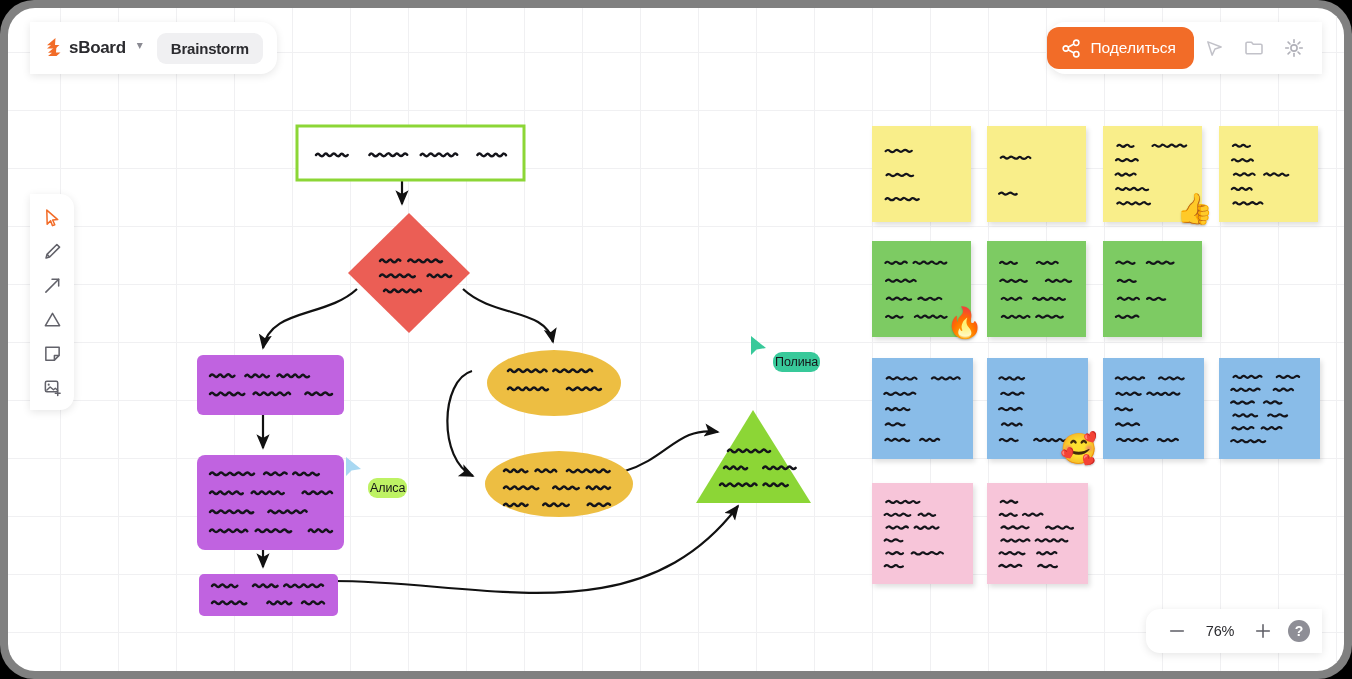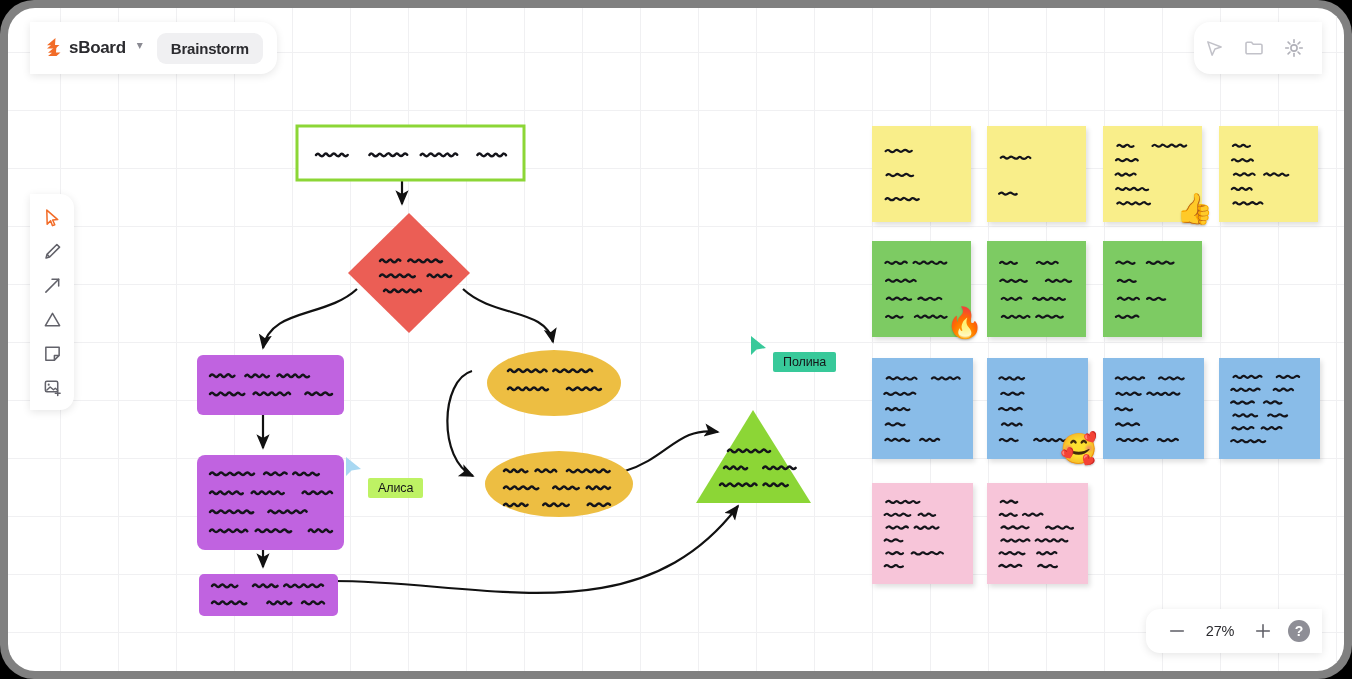--- a/index.html
+++ b/index.html
@@ -132,21 +132,21 @@
     background: #8e8e96; color: #fff;
     font-size: 14px; font-weight: 700;
     display: flex; align-items: center; justify-content: center;
     cursor: pointer; margin-left: 4px;
   }
 
   
   .collab { position: absolute; }
   .collab-pill {
     position: absolute;
-    border-radius: 2px; padding: 3px 10px;
+    border-radius: 9px; padding: 3px 2px;
     font-size: 12.5px; color: #151518; white-space: nowrap;
     letter-spacing: -0.1px;
   }
 </style>
 </head>
 <body>
 
 <div id="window-frame">
   <div id="canvas-viewport">
 
@@ -402,20 +402,30 @@
           <path d="M9.5 0 L1 7.2 L5 7.2 L1 10.5 L9.5 10.5 L13.5 7 L9 7 Z" fill="#F26C28"></path>
           <path d="M10.5 7.5 L2 14.7 L6 14.7 L2 18 L10.5 18 L14.5 14.5 L10 14.5 Z" fill="#F26C28"></path>
         </svg>
         <span id="brand-name">sBoard</span>
         <span id="brand-chevron">▾</span>
       </div>
       <div id="doc-title">Brainstorm</div>
     </div>
 
     <div id="topbar-right">
+      <button id="share-button">
+        <svg width="19" height="19" viewBox="0 0 20 20">
+          <circle cx="15" cy="4" r="2.8" fill="none" stroke="#fff" stroke-width="1.7"></circle>
+          <circle cx="15" cy="16" r="2.8" fill="none" stroke="#fff" stroke-width="1.7"></circle>
+          <circle cx="4" cy="10" r="2.8" fill="none" stroke="#fff" stroke-width="1.7"></circle>
+          <line x1="6.4" y1="8.7" x2="12.6" y2="5.3" stroke="#fff" stroke-width="1.7"></line>
+          <line x1="6.4" y1="11.3" x2="12.6" y2="14.7" stroke="#fff" stroke-width="1.7"></line>
+        </svg>
+        <span>Поделиться</span>
+      </button>
       <div class="tb-icon">
         <svg width="19" height="19" viewBox="0 0 20 20">
             <path d="M3 3 L17 8.5 L10.5 10.5 L7.5 17 Z" fill="none" stroke="#c2c2c9" stroke-width="1.6" stroke-linejoin="round"></path>
           </svg>
       </div>
       <div class="tb-icon">
         <svg width="20" height="20" viewBox="0 0 20 20">
             <path d="M2 5.5 A1.3 1.3 0 0 1 3.3 4.2 L7.5 4.2 L9.2 6.2 L16.7 6.2 A1.3 1.3 0 0 1 18 7.5 L18 14.5 A1.3 1.3 0 0 1 16.7 15.8 L3.3 15.8 A1.3 1.3 0 0 1 2 14.5 Z" fill="none" stroke="#c2c2c9" stroke-width="1.6" stroke-linejoin="round"></path>
           </svg>
       </div>
@@ -475,21 +485,21 @@
         </svg>
       </div>
     </div>
 
     <div id="zoom-controls">
       <div class="zbtn">
         <svg width="18" height="18" viewBox="0 0 20 20">
             <line x1="3" y1="10" x2="17" y2="10" stroke="#5d5d65" stroke-width="1.7" stroke-linecap="round"></line>
           </svg>
       </div>
-      <div id="zoom-level">27%</div>
+      <div id="zoom-level">76%</div>
       <div class="zbtn">
         <svg width="18" height="18" viewBox="0 0 20 20">
             <line x1="3" y1="10" x2="17" y2="10" stroke="#5d5d65" stroke-width="1.7" stroke-linecap="round"></line>
             <line x1="10" y1="3" x2="10" y2="17" stroke="#5d5d65" stroke-width="1.7" stroke-linecap="round"></line>
           </svg>
       </div>
       <div id="help-button">?</div>
     </div>
 
   </div>

